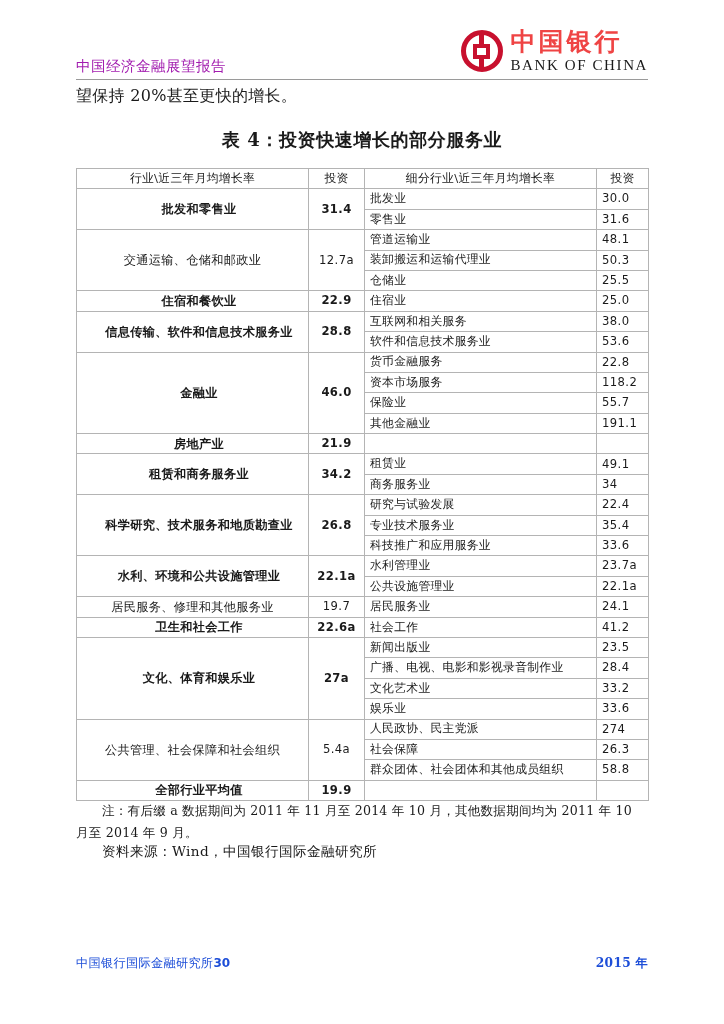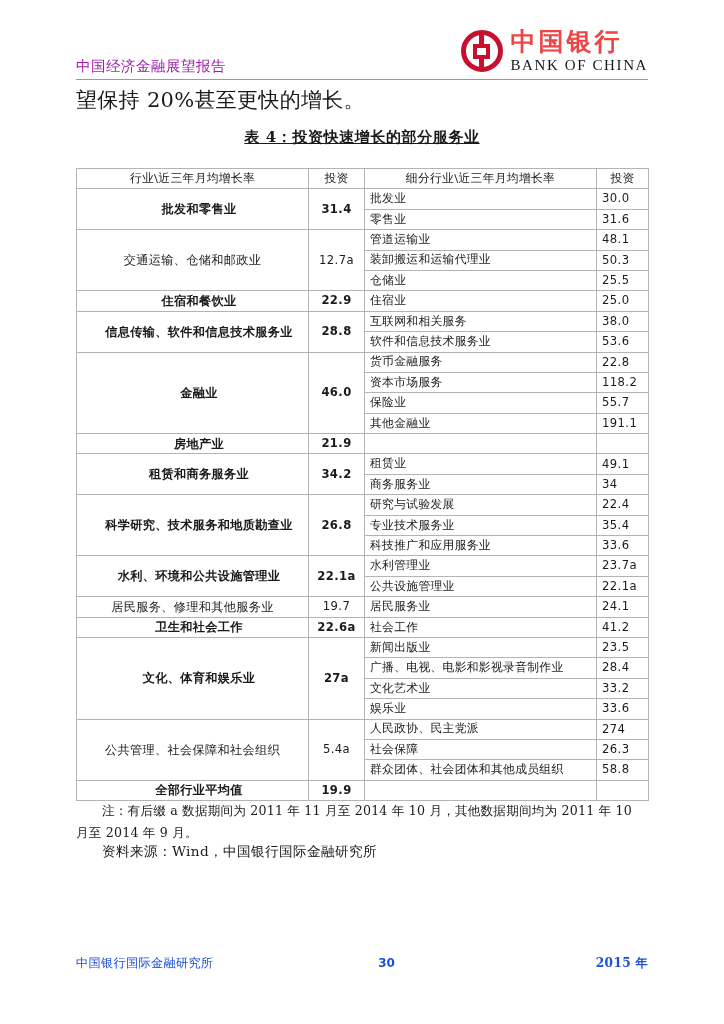--- a/index.html
+++ b/index.html
@@ -100,35 +100,34 @@
     color: #1a1a1a;
     margin-top: 4px;
     font-family: "Liberation Serif", serif;
   }
 
   
   .body-line {
     position: absolute;
     left: 76px;
     top: 86px;
-    font-size: 21px;
+    font-size: 16px;
     letter-spacing: 0.3px;
     white-space: nowrap;
   }
 
   .table-caption {
     position: absolute;
     left: 0;
     right: 0;
     top: 128px;
     text-align: center;
-    font-size: 15px;
+    font-size: 18px;
     font-weight: bold;
     letter-spacing: 0.6px;
-    text-decoration: underline;
   }
 
   
   table.t4 {
     position: absolute;
     left: 76px;
     top: 168px;
     width: 572px;
     border-collapse: collapse;
     font-size: 11.6px;
@@ -207,21 +206,20 @@
     right: 76px;
     top: 955px;
     display: flex;
     align-items: baseline;
     font-size: 12.2px;
     color: #1d4ed8;
   }
   .footer .left { flex: 0 0 auto; letter-spacing: 0.3px; }
   .footer .mid {
     flex: 1 1 auto;
-    text-align: center;
     font-family: "DejaVu Sans", "Liberation Sans", sans-serif;
     font-weight: bold;
     font-size: 12px;
     padding-right: 36px;
   }
   .footer .right { flex: 0 0 auto; font-weight: bold; letter-spacing: 0.3px; }
 </style>
 </head>
 <body>
 

